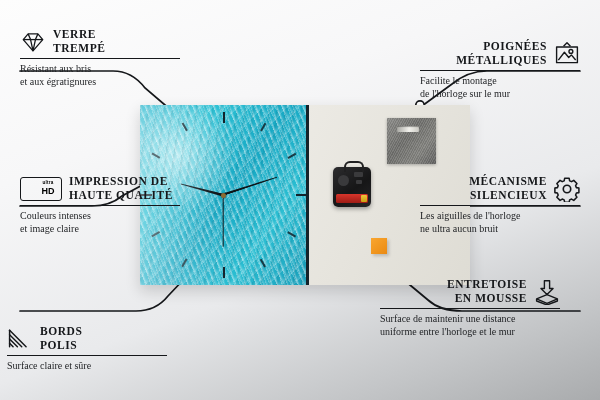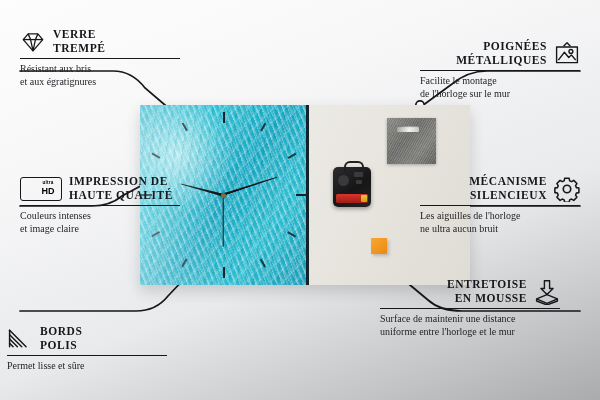--- a/index.html
+++ b/index.html
@@ -201,21 +201,21 @@
             <path d="M3 3 L22 22"></path>
           <path d="M3 8 L17 22"></path>
             <path d="M3 13 L12 22"></path>
             <path d="M3 18 L7 22"></path>
         </g>
       </svg>
       <div class="co-title">BORDS
 POLIS</div>
     </div>
     <div class="co-rule"></div>
-    <div class="co-sub">Permet lisse et sûre</div>
+    <div class="co-sub">Surface claire et sûre</div>
   </div>
 
   <div class="callout right" style="left:420px;top:40px;width:160px;">
     <div class="co-head">
       <div class="co-title">POIGNÉES
 MÉTALLIQUES</div>
       <svg class="icon" viewBox="0 0 30 28">
         <g fill="none" stroke="#15171a" stroke-width="1.6" stroke-linejoin="round">
           <path d="M11 5 L15 1 L19 5"></path>
           <rect x="3" y="6" width="24" height="18"></rect>

